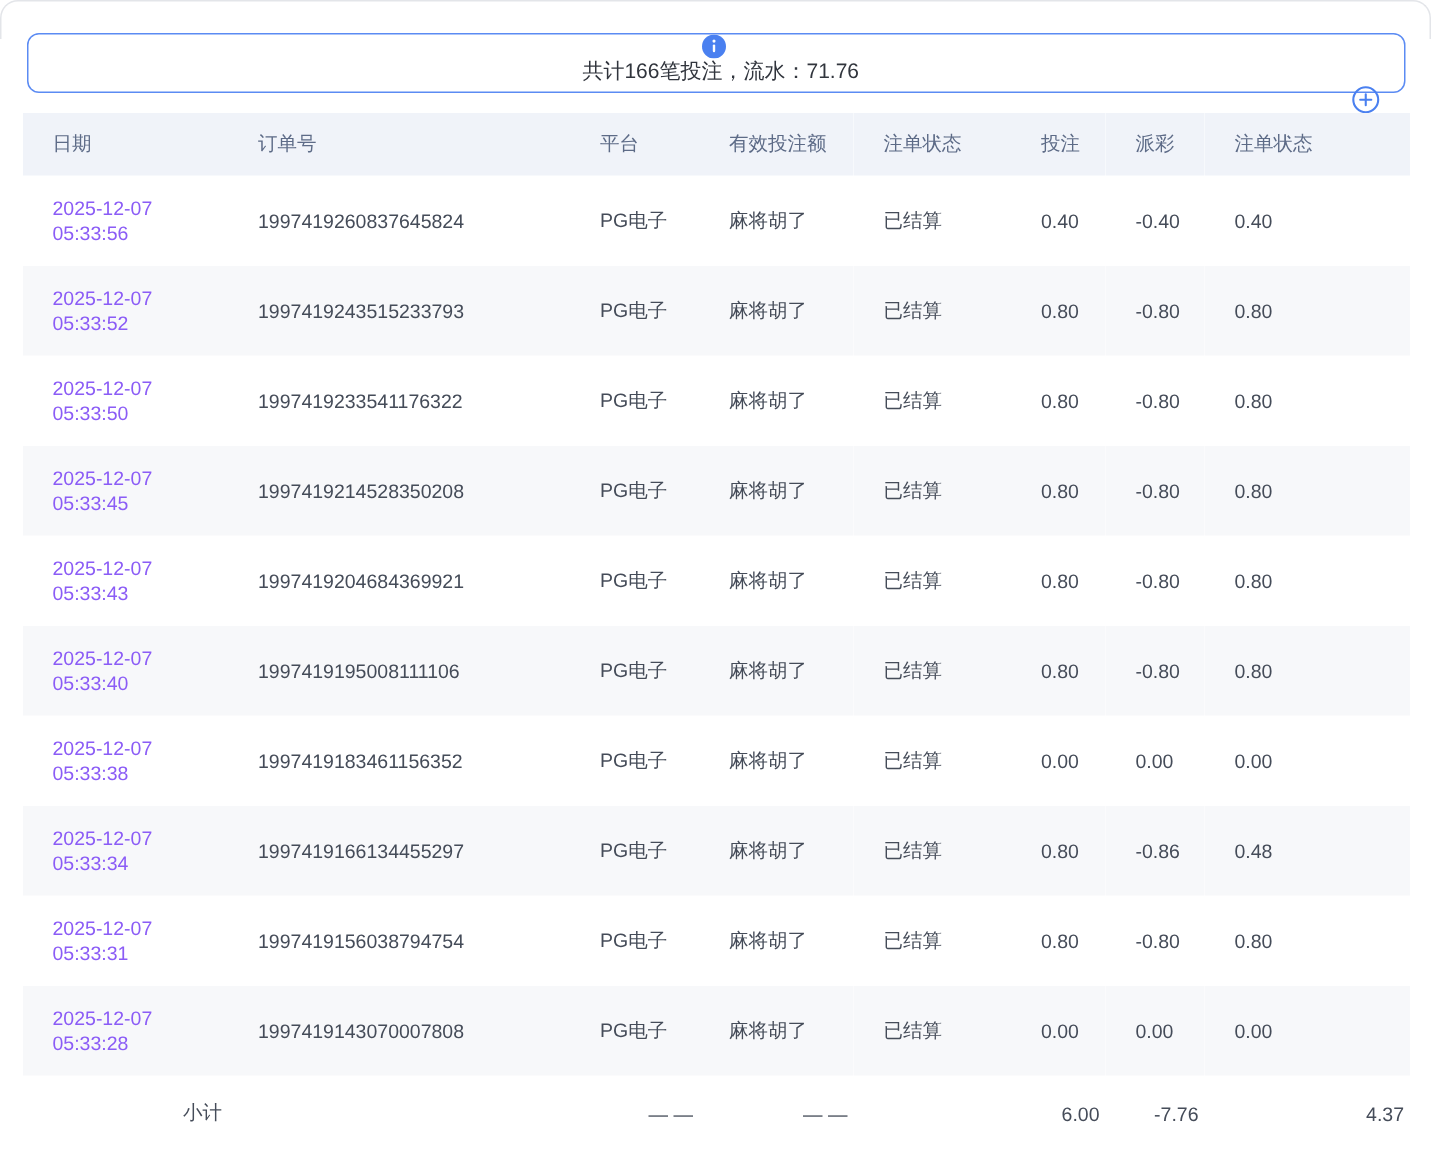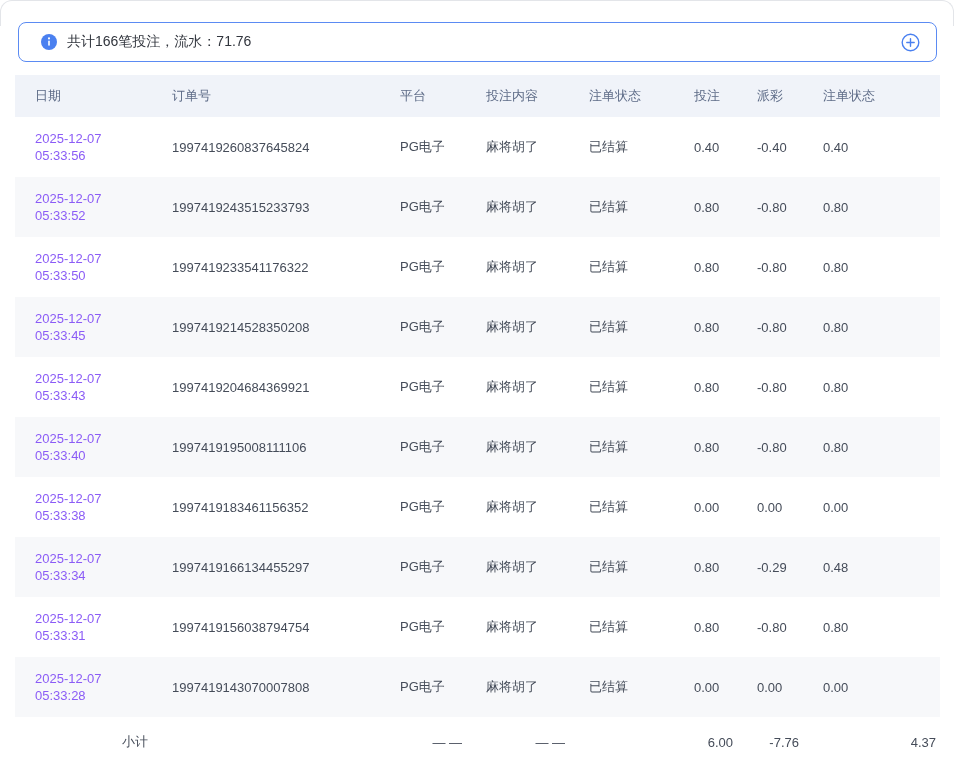--- a/index.html
+++ b/index.html
@@ -10,21 +10,21 @@
     background:#ffffff; font-family:"Liberation Sans", sans-serif;
   }
   .card-top {
     position:absolute; top:0; left:0; width:954px; height:26px;
     border:1px solid #e3e5e9; border-bottom:none;
     border-radius:12px 12px 0 0; pointer-events:none;
   }
   .alert {
     position:absolute; left:18px; top:22px; width:919px; height:40px;
     border:1px solid var(--alert-border); border-radius:8px; background:#fff;
-    display:flex; align-items:center; padding:0 16px 0 22px;
+    display:flex; align-items:center; padding:0 16px 0 22px;flex-direction:column;
   }
   .alert .info-icon { display:inline-flex; margin-right:10px; flex:0 0 auto; }
   .alert-text { font-size:14px; color:#31353d; }
   .plus-btn {
     margin-left:auto; background:none; border:none; padding:0; cursor:pointer;
     display:inline-flex; align-items:center;
   }
   .table-wrap { position:absolute; top:75px; left:15px; width:925px; }
   table { border-collapse:collapse; table-layout:fixed; width:925px; }
   thead th {
@@ -74,21 +74,21 @@
       <col style="width:105px">
         <col style="width:63px">
         <col style="width:66px">
         <col style="width:137px">
     </colgroup>
     <thead>
         <tr id="header-row">
           <th>日期</th>
           <th>订单号</th>
           <th>平台</th>
-          <th>投注内容</th>
+          <th>有效投注额</th>
           <th>注单状态</th>
           <th>投注</th>
           <th>派彩</th>
           <th>注单状态</th>
         </tr>
       </thead>
     <tbody id="body-rows">
         <tr>
           <td>
             <div class="date-line">2025-12-07</div>
@@ -183,21 +183,21 @@
         <tr>
           <td>
             <div class="date-line">2025-12-07</div>
             <div class="date-line">05:33:34</div>
           </td>
           <td>1997419166134455297</td>
           <td>PG电子</td>
           <td>麻将胡了</td>
           <td>已结算</td>
           <td>0.80</td>
-          <td>-0.29</td>
+          <td>-0.86</td>
           <td>0.48</td>
         </tr>
         <tr>
           <td>
             <div class="date-line">2025-12-07</div>
             <div class="date-line">05:33:31</div>
           </td>
           <td>1997419156038794754</td>
           <td>PG电子</td>
           <td>麻将胡了</td>

